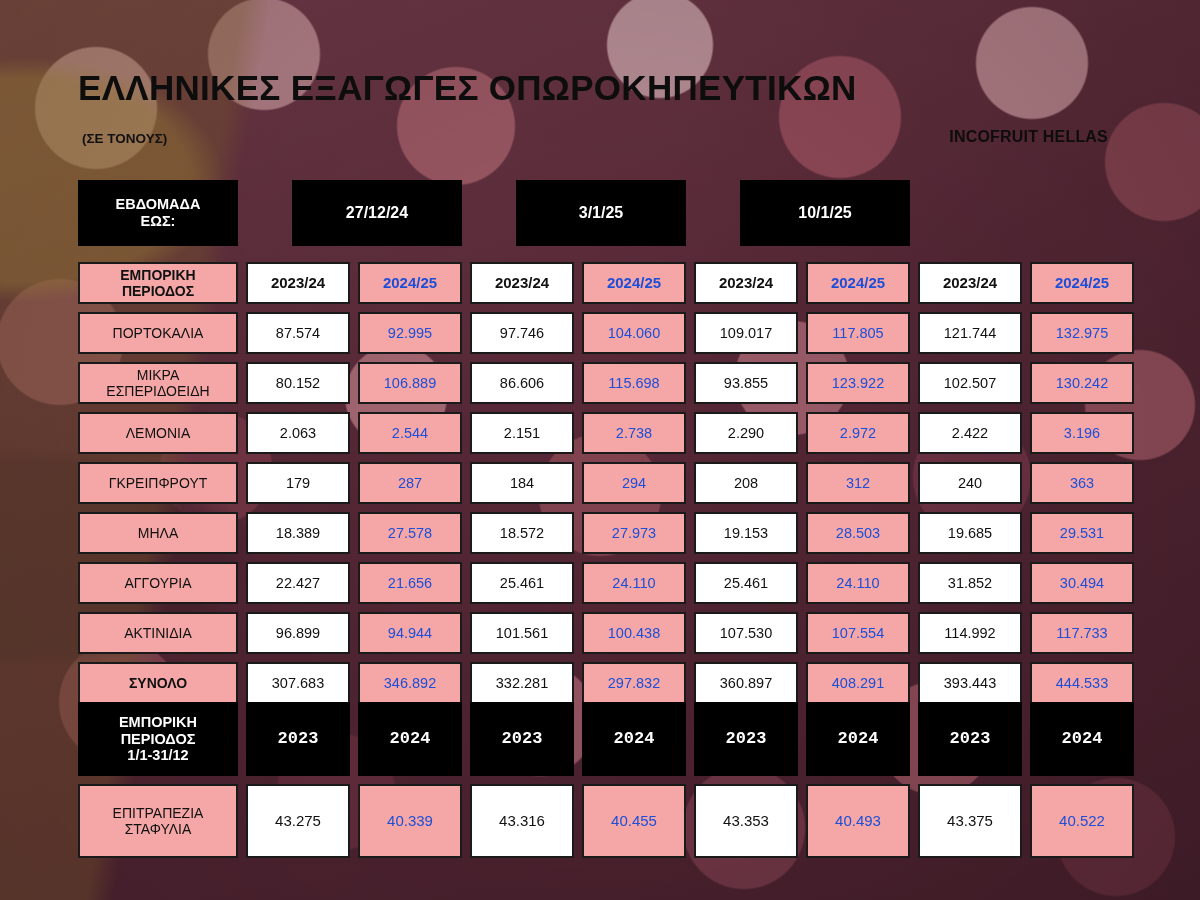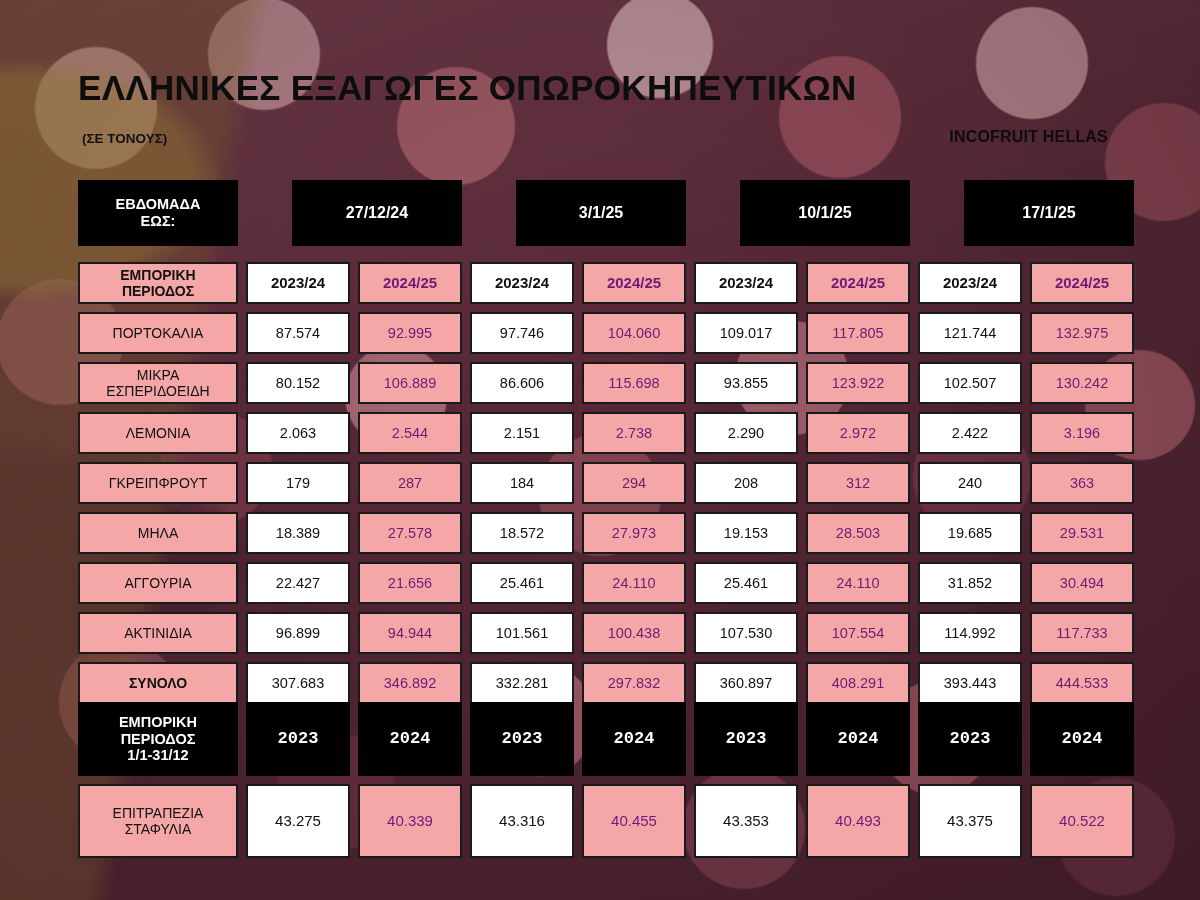--- a/index.html
+++ b/index.html
@@ -102,21 +102,21 @@
     display: flex;
     align-items: center;
     justify-content: center;
     text-align: center;
     font-size: 14.5px;
     line-height: 1.15;
     border: 2px solid #1a1a1a;
     padding: 2px 4px;
   }
   .cell.white { background: #ffffff; color: #111; }
-  .cell.pink  { background: #f5a7a7; color: #701a75; }
+  .cell.pink  { background: #f5a7a7; color: #1d4ed8; }
   .cell.black {
     background: #000000;
     color: #ffffff;
     font-weight: bold;
     border-color: #000000;
   }
   .cell.rowhead {
     background: #f5a7a7;
     color: #111;
     font-weight: bold;
@@ -166,21 +166,20 @@
   <div class="grid" id="week-header">
     <div class="cell black">
       <div>
         <div>ΕΒΔΟΜΑΔΑ</div>
         <div>ΕΩΣ:</div>
       </div>
     </div>
     <div class="cell black datenum">27/12/24</div>
     <div class="cell black datenum">3/1/25</div>
     <div class="cell black datenum">10/1/25</div>
-    <div class="cell black datenum">17/1/25</div>
   </div>
 
   <div class="grid" id="main-table">
 
     <div class="cell rowhead">
       <div>
         <div>ΕΜΠΟΡΙΚΗ</div>
         <div>ΠΕΡΙΟΔΟΣ</div>
       </div>
     </div>

